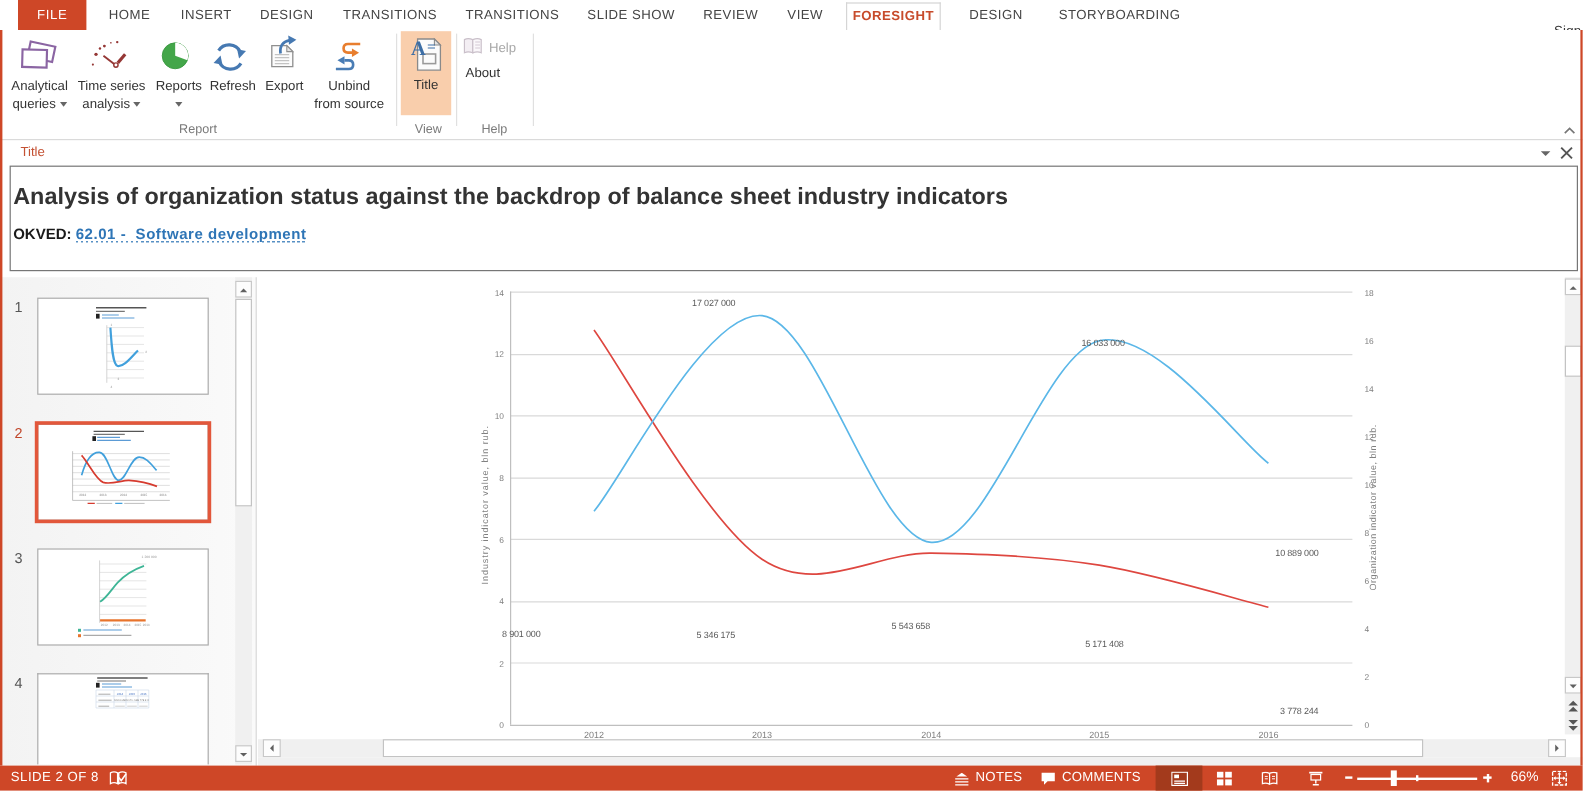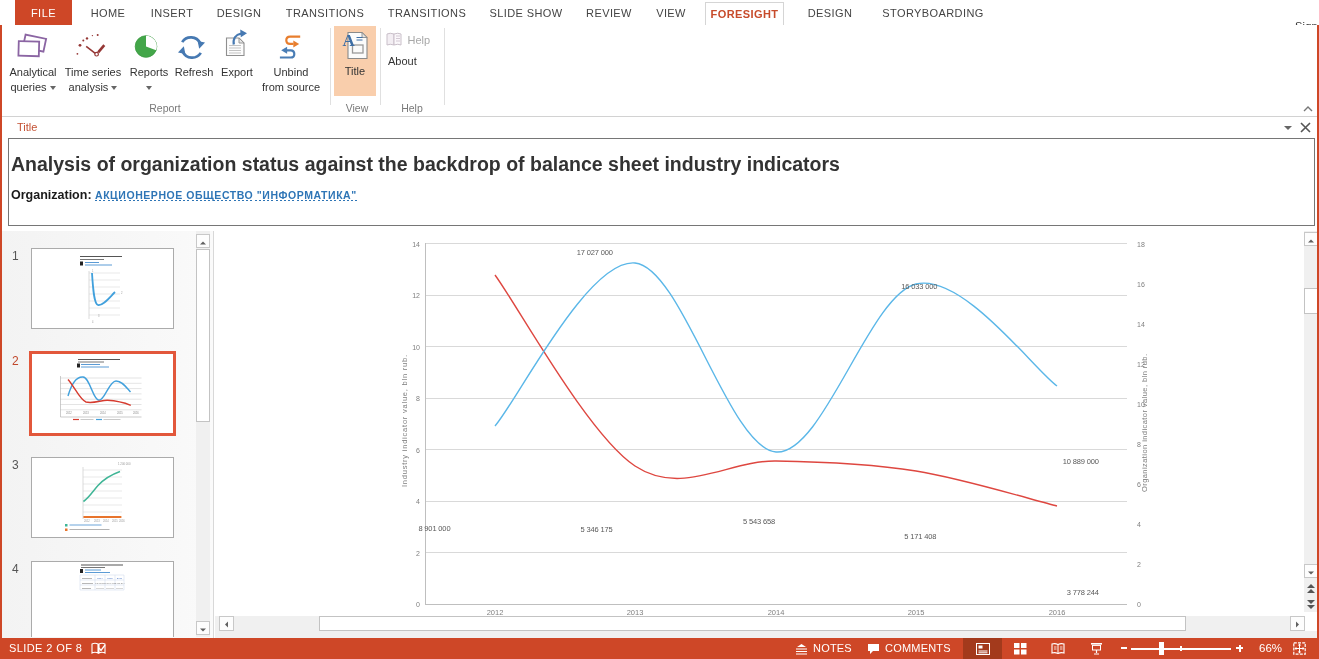--- a/index.html
+++ b/index.html
@@ -185,21 +185,21 @@
     <div class="phdr">Title</div>
     <svg class="abs" style="right:26px;top:8px;" width="10" height="6" viewBox="0 0 10 6">
         <path d="M1,1 L5,5 L9,1 Z" fill="#666"></path>
       </svg>
     <svg class="abs" style="right:8px;top:5px;" width="11" height="11" viewBox="0 0 11 11">
         <path d="M1,1 L10,10 M10,1 L1,10" stroke="#555" stroke-width="1.6"></path>
       </svg>
     <div id="tbox">
       <div id="thead">Analysis of organization status against the backdrop of balance sheet industry indicators</div>
       <div style="height:11px;"></div>
-      <div class="tline">Organization: <a class="tlink torg" href="#">АКЦИОНЕРНОЕ ОБЩЕСТВО "ИНФОРМАТИКА"</a></div>
+      <div class="tline">OKVED: <a class="tlink" href="#">62.01&nbsp;-&nbsp; Software development</a></div>
     </div>
   </div>
 
   <div id="panel"></div>
   <div class="tnum" style="top:249px;">1</div>
   <div class="tnum" style="top:354px;color:#C0472B;">2</div>
   <div class="tnum" style="top:458px;">3</div>
   <div class="tnum" style="top:562px;">4</div>
   <div class="thumb" style="top:248px;">
     <svg width="141" height="79" viewBox="0 0 141 79">

